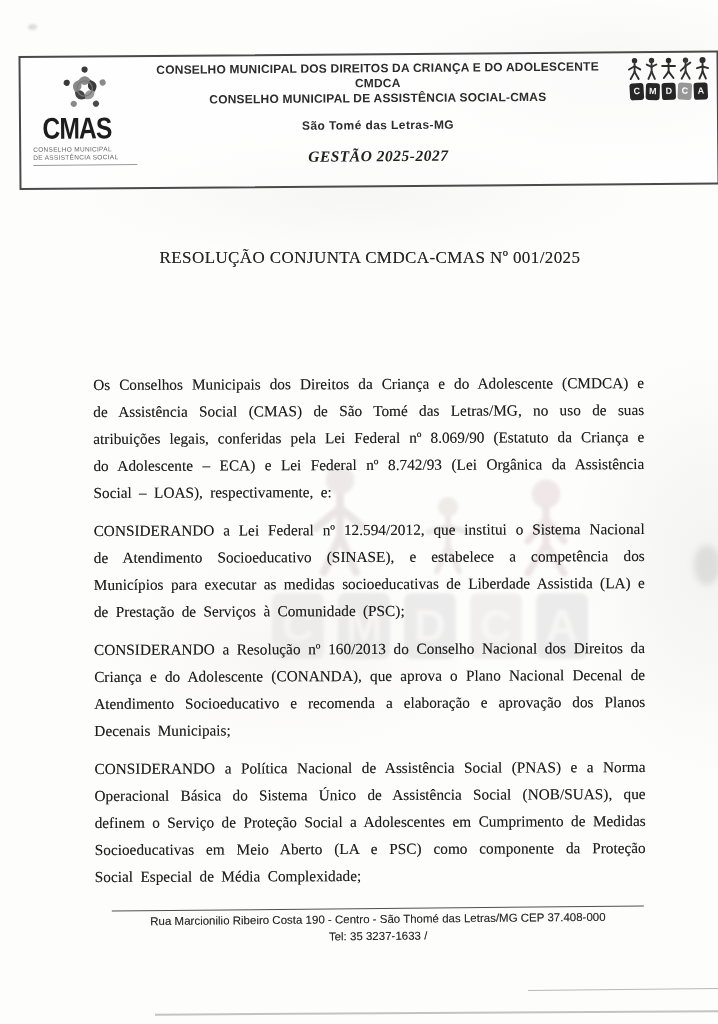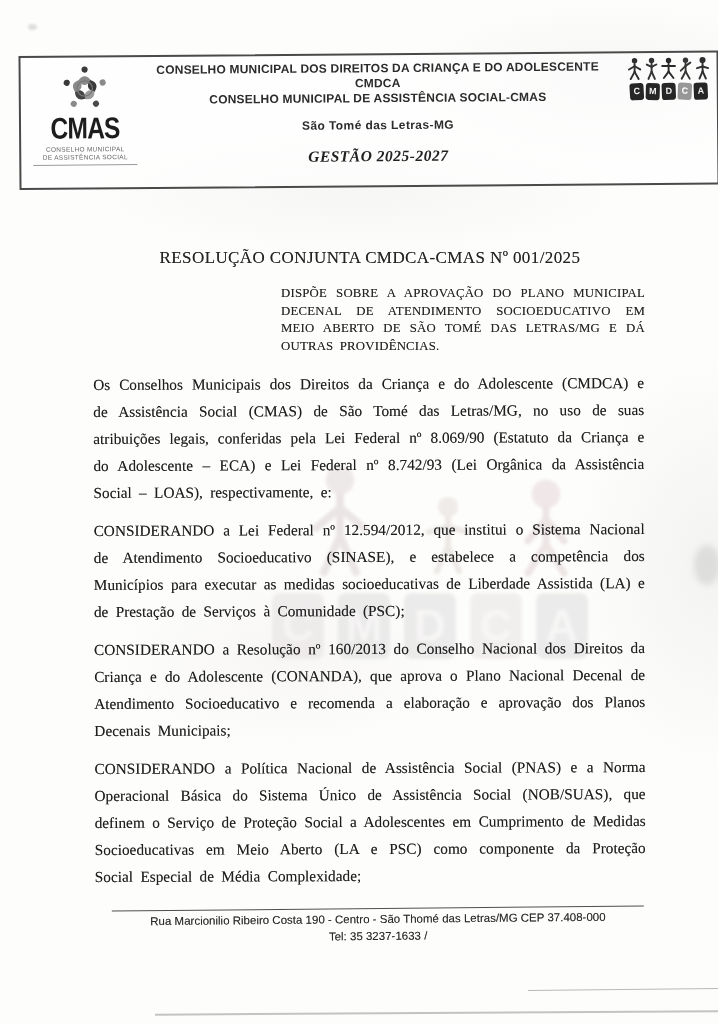--- a/index.html
+++ b/index.html
@@ -19,21 +19,21 @@
   }
   
   .header-box{
     position:absolute;left:19px;top:56px;width:700px;height:134px;
     border:2px solid #4a4a4a;
     transform:rotate(-0.45deg);
     transform-origin:left center;
     background:rgba(255,255,255,0.55);
     box-sizing:border-box;
   }
-  .cmas-logo{position:absolute;left:12px;top:4px;width:104px;text-align:center;}
+  .cmas-logo{position:absolute;left:12px;top:4px;width:104px;}
   .cmas-emblem{display:block;margin:0 auto;}
   .cmas-acronym{
     font-family:"Liberation Sans", sans-serif;font-weight:bold;
     font-size:30px;line-height:30px;letter-spacing:-1px;color:#1d1d1d;
     transform:scaleX(0.82);margin-top:-2px;
   }
   .cmas-caption{
     font-family:"Liberation Sans", sans-serif;font-size:6.5px;line-height:8px;
     color:#6b6b6b;letter-spacing:0.3px;margin-top:2px;
     border-bottom:1px solid #9a9a9a;padding-bottom:3px;
@@ -261,21 +261,20 @@
         <div class="block">M</div>
         <div class="block">D</div>
         <div class="block">C</div>
         <div class="block">A</div>
       </div>
     </div>
   </div>
 
   <div class="doc-title">RESOLUÇÃO CONJUNTA CMDCA-CMAS Nº 001/2025</div>
 
-  <div class="epigraph">DISPÕE SOBRE A APROVAÇÃO DO PLANO MUNICIPAL DECENAL DE ATENDIMENTO SOCIOEDUCATIVO EM MEIO ABERTO DE SÃO TOMÉ DAS LETRAS/MG E DÁ OUTRAS PROVIDÊNCIAS.</div>
 
   <div class="body-text">
     <p>Os Conselhos Municipais dos Direitos da Criança e do Adolescente (CMDCA) e de Assistência Social (CMAS) de São Tomé das Letras/MG, no uso de suas atribuições legais, conferidas pela Lei Federal nº 8.069/90 (Estatuto da Criança e do Adolescente – ECA) e Lei Federal nº 8.742/93 (Lei Orgânica da Assistência Social – LOAS), respectivamente, e:</p>
     <p>CONSIDERANDO a Lei Federal nº 12.594/2012, que institui o Sistema Nacional de Atendimento Socioeducativo (SINASE), e estabelece a competência dos Municípios para executar as medidas socioeducativas de Liberdade Assistida (LA) e de Prestação de Serviços à Comunidade (PSC);</p>
     <p>CONSIDERANDO a Resolução nº 160/2013 do Conselho Nacional dos Direitos da Criança e do Adolescente (CONANDA), que aprova o Plano Nacional Decenal de Atendimento Socioeducativo e recomenda a elaboração e aprovação dos Planos Decenais Municipais;</p>
     <p>CONSIDERANDO a Política Nacional de Assistência Social (PNAS) e a Norma Operacional Básica do Sistema Único de Assistência Social (NOB/SUAS), que definem o Serviço de Proteção Social a Adolescentes em Cumprimento de Medidas Socioeducativas em Meio Aberto (LA e PSC) como componente da Proteção Social Especial de Média Complexidade;</p>
   </div>
 
   <div class="footer">
     <div>Rua Marcionilio Ribeiro Costa 190 - Centro - São Thomé das Letras/MG CEP 37.408-000</div>

